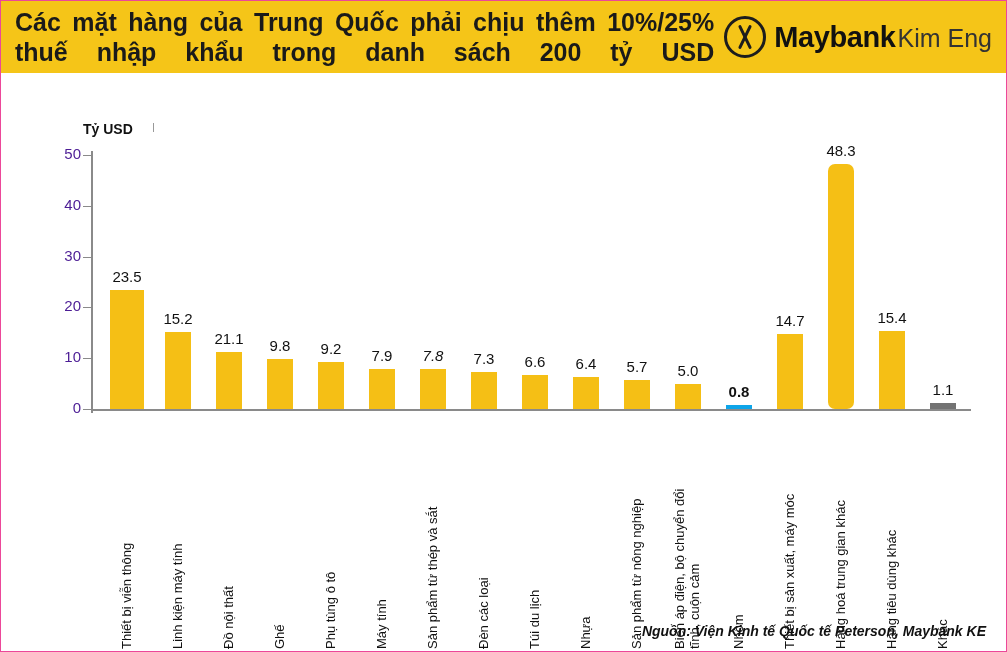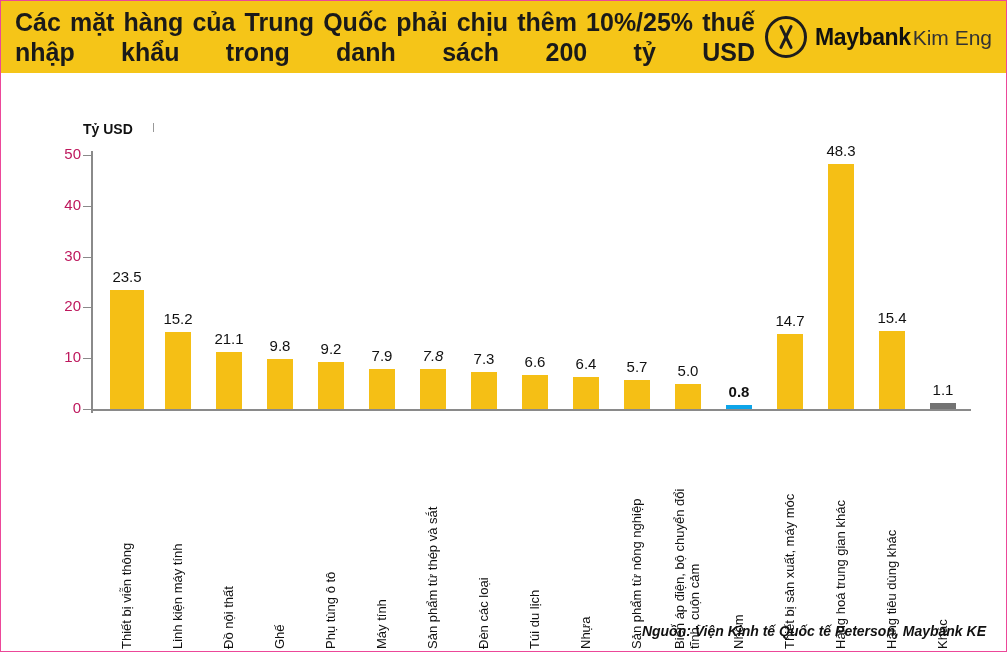--- a/index.html
+++ b/index.html
@@ -74,27 +74,27 @@
     position: absolute;
     left: 50%;
     top: 5px;
     width: 3px;
     height: 26px;
     background: #1d1d1d;
     transform: translateX(-50%) rotate(-26deg);
     border-radius: 2px;
   }
   .brand-name {
-    font-size: 23px;
+    font-size: 29px;
     font-weight: bold;
     color: #111111;
     letter-spacing: -0.4px;
   }
   .brand-sub {
-    font-size: 21px;
+    font-size: 25px;
     color: #333333;
     font-weight: normal;
     margin-left: 2px;
   }
 
   
   .chart-wrap {
     position: absolute;
     left: 0;
     top: 72px;
@@ -146,21 +146,21 @@
     position: absolute;
     left: 0;
     width: 100%;
     height: 0;
   }
   .ytick .lbl {
     position: absolute;
     right: calc(100% + 10px);
     top: -10px;
     font-size: 15px;
-    color: #be185d;
+    color: #4c1d95;
     white-space: nowrap;
   }
   .ytick .mark {
     position: absolute;
     left: -8px;
     top: 0;
     width: 8px;
     height: 1px;
     background: #8a8a8a;
   }
@@ -391,21 +391,21 @@
         </div>
         <div class="bar-slot">
           <div class="bar" style="height: 29.4%; background: rgb(245, 191, 21);">
             <span class="bar-value">14.7</span>
           </div>
           <div class="cat-wrap">
             <div class="cat-inner">Thiết bị sản xuất, máy móc</div>
           </div>
         </div>
         <div class="bar-slot">
-          <div class="bar" style="height: 96.6%; background: rgb(245, 191, 21);">
+          <div class="bar" style="height: 96.6%; background: rgb(245, 191, 21); border-radius: 7px;">
             <span class="bar-value">48.3</span>
           </div>
           <div class="cat-wrap">
             <div class="cat-inner">Hàng hoá trung gian khác</div>
           </div>
         </div>
         <div class="bar-slot">
           <div class="bar" style="height: 30.8%; background: rgb(245, 191, 21);">
             <span class="bar-value">15.4</span>
           </div>

